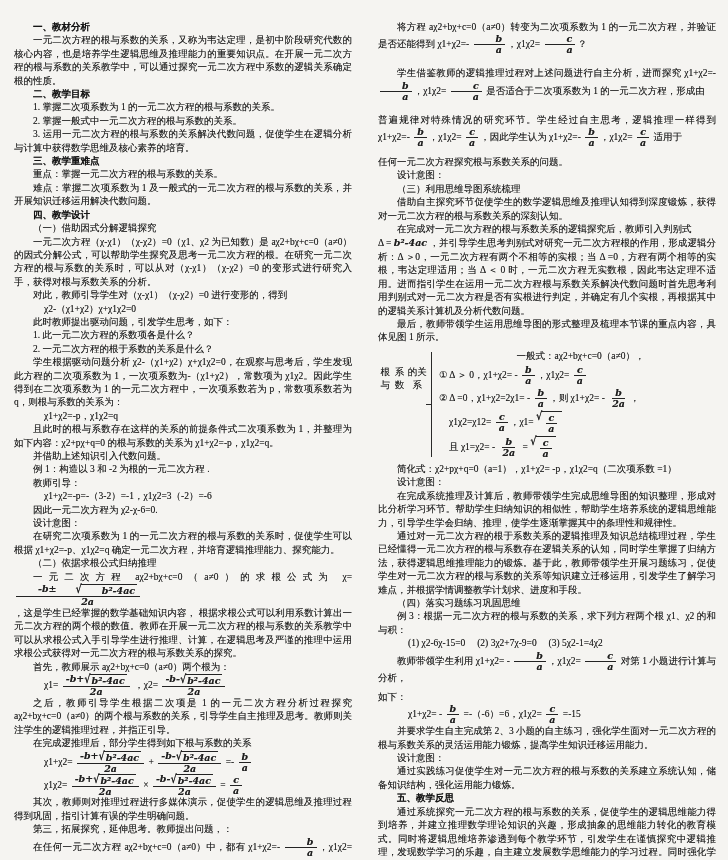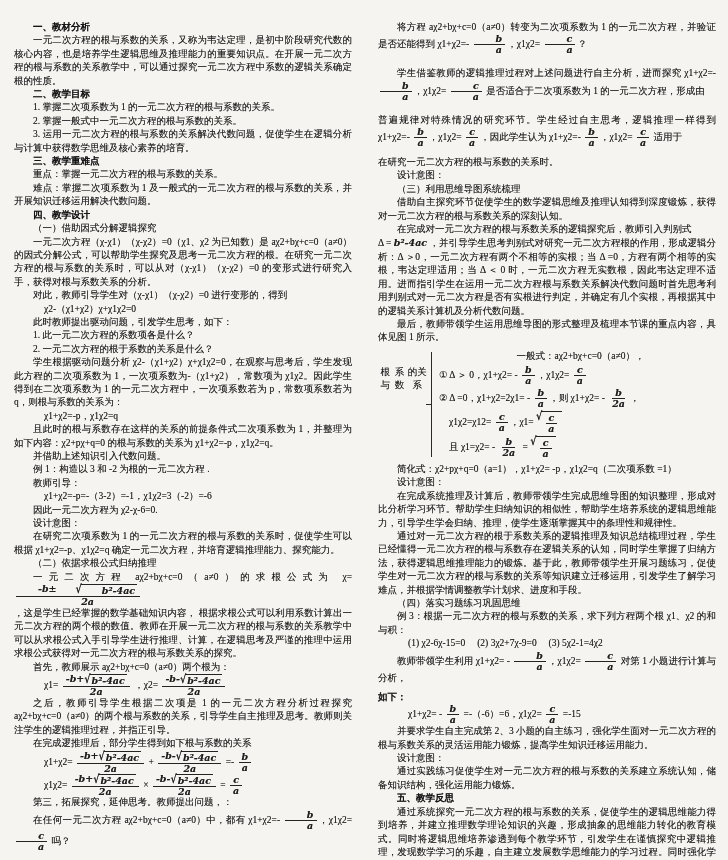--- a/index.html
+++ b/index.html
@@ -130,20 +130,21 @@
         </span> × <span class="frac">
           <span class="num">-b-<span class="rad">
               <span class="rad-sign">√</span>
               <span class="rad-body">b²-4ac</span>
             </span></span>
           <span class="den">2a</span>
         </span> = <span class="frac">
           <span class="num">c</span>
           <span class="den">a</span>
         </span></div>
+      <div class="blk p">其次，教师则对推理过程进行多媒体演示，促使学生的逻辑思维及推理过程得到巩固，指引计算有误的学生明确问题。</div>
       <div class="blk p">第三，拓展探究，延伸思考。教师提出问题，：</div>
       <div class="blk p">在任何一元二次方程 aχ2+bχ+c=0（a≠0）中，都有 χ1+χ2=- <span class="frac">
           <span class="num">b</span>
           <span class="den">a</span>
         </span>，χ1χ2= <span class="frac">
           <span class="num">c</span>
           <span class="den">a</span>
         </span> 吗？</div>
     </div>
   <div class="col" id="col-right">
@@ -167,21 +168,21 @@
         </span>，χ1χ2= <span class="frac">
           <span class="num">c</span>
           <span class="den">a</span>
         </span>，因此学生认为 χ1+χ2=- <span class="frac">
           <span class="num">b</span>
           <span class="den">a</span>
         </span>，χ1χ2= <span class="frac">
           <span class="num">c</span>
           <span class="den">a</span>
         </span> 适用于</div>
-      <div class="blk p0" style="margin-top: 8px;">在研究一元二次方程的根与系数的关系时。</div>
+      <div class="blk p0" style="margin-top: 8px;">任何一元二次方程探究根与系数关系的问题。</div>
       <div class="blk p">设计意图：</div>
       <div class="blk p">（三）利用思维导图系统梳理</div>
       <div class="blk p">借助自主探究环节促使学生的数学逻辑思维及推理认知得到深度锻炼，获得对一元二次方程的根与系数关系的深刻认知。</div>
       <div class="blk p">在完成对一元二次方程的根与系数关系的逻辑探究后，教师引入判别式</div>
       <div class="blk p0">Δ = <span class="mathbold">b²-4ac</span> ，并引导学生思考判别式对研究一元二次方程根的作用，形成逻辑分析：Δ ＞0，一元二次方程有两个不相等的实根；当 Δ =0，方程有两个相等的实根，韦达定理适用；当 Δ ＜ 0 时，一元二次方程无实数根，因此韦达定理不适用。进而指引学生在运用一元二次方程根与系数关系解决代数问题时首先思考利用判别式对一元二次方程是否有实根进行判定，并确定有几个实根，再根据其中的逻辑关系计算机及分析代数问题。</div>
       <div class="blk p">最后，教师带领学生运用思维导图的形式整理及梳理本节课的重点内容，具体见图 1 所示。</div>
       <div class="fig">
         <div class="fig-labels">
           <span class="fig-label">根与</span>
           <span class="fig-label">系数</span>
@@ -233,21 +234,21 @@
       <div class="blk p">（四）落实习题练习巩固思维</div>
       <div class="blk p">例 3：根据一元二次方程的根与系数的关系，求下列方程两个根 χ1、χ2 的和与积：</div>
       <div class="blk fl">(1) χ2-6χ-15=0　 (2) 3χ2+7χ-9=0　 (3) 5χ2-1=4χ2</div>
       <div class="blk p">教师带领学生利用 χ1+χ2= - <span class="frac">
           <span class="num">b</span>
           <span class="den">a</span>
         </span>，χ1χ2= <span class="frac">
           <span class="num">c</span>
           <span class="den">a</span>
         </span> 对第 1 小题进行计算与分析，</div>
-      <div class="blk p0" style="margin-top: 6px; font-weight: bold;">如下：</div>
+      <div class="blk p0" style="margin-top: 6px;">如下：</div>
       <div class="blk fl">χ1+χ2= - <span class="frac">
           <span class="num">b</span>
           <span class="den">a</span>
         </span> =-（-6）=6，χ1χ2= <span class="frac">
           <span class="num">c</span>
           <span class="den">a</span>
         </span> =-15</div>
       <div class="blk p">并要求学生自主完成第 2、3 小题的自主练习，强化学生面对一元二次方程的根与系数关系的灵活运用能力锻炼，提高学生知识迁移运用能力。</div>
       <div class="blk p">设计意图：</div>
       <div class="blk p">通过实践练习促使学生对一元二次方程的根与系数的关系建立系统认知，储备知识结构，强化运用能力锻炼。</div>

